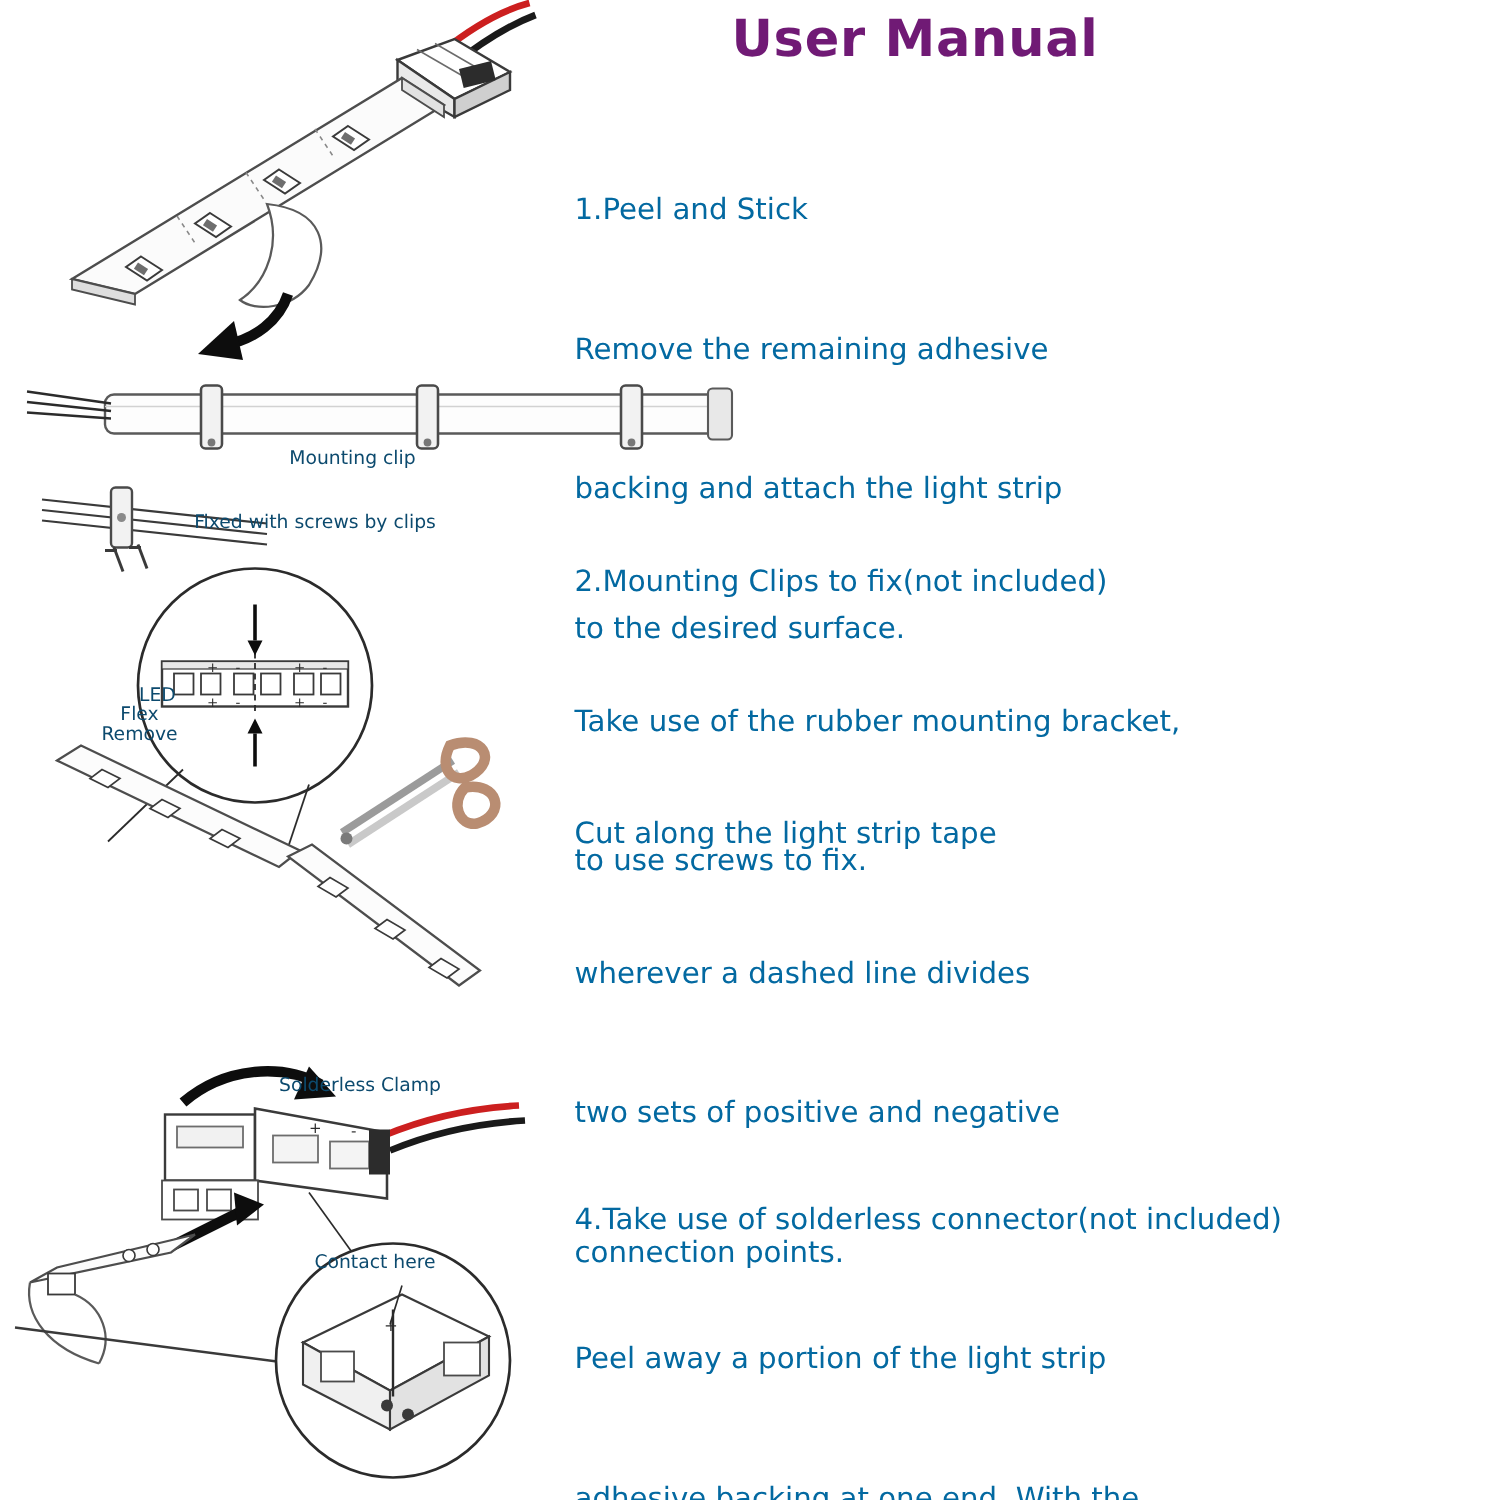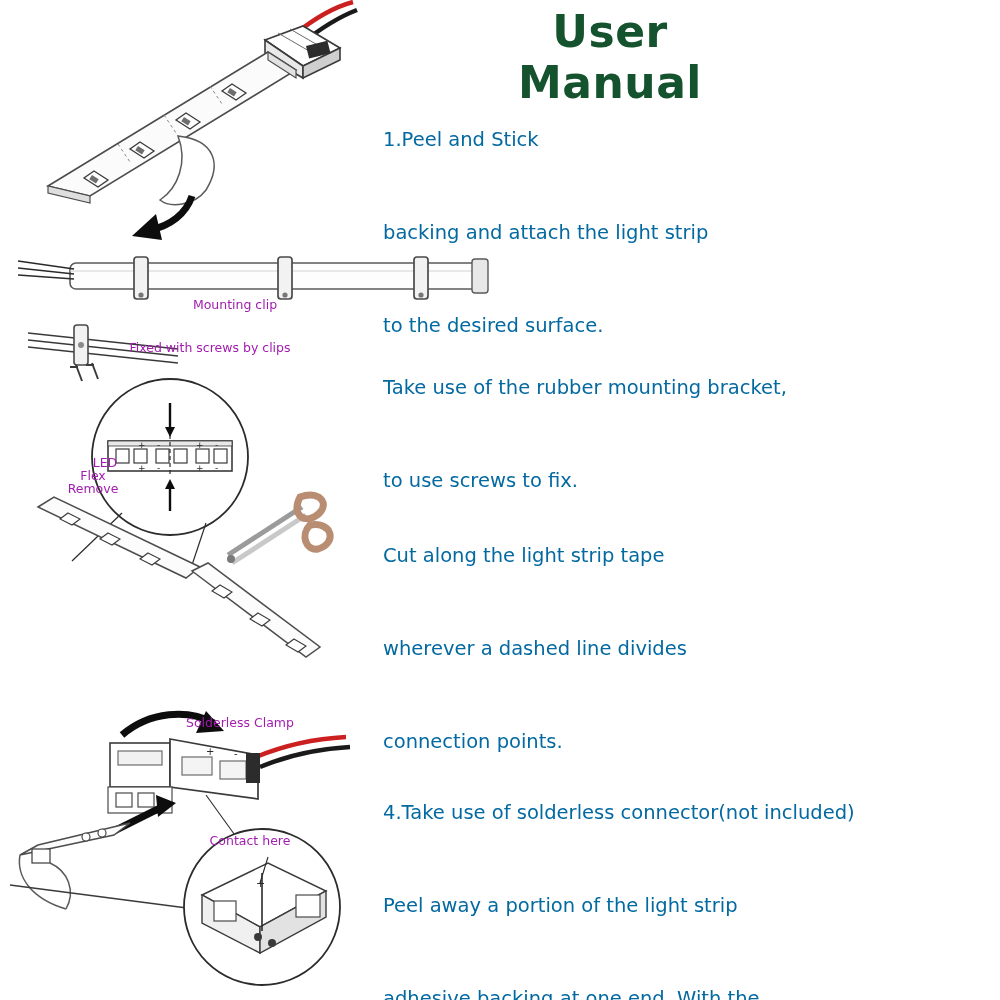--- a/index.html
+++ b/index.html
@@ -20,23 +20,23 @@
     width: 1000px;
     height: 1000px;
   }
   
   .title {
     position: absolute;
     left: 470px;
     top: 6px;
     width: 280px;
     text-align: center;
-    font-size: 44px;
+    font-size: 34px;
     font-weight: bold;
-    color: #14532d;
+    color: #701a75;
     letter-spacing: 0.5px;
   }
   
   .step {
     position: absolute;
     font-size: 19.5px;
     line-height: 31px;
     color: #0369a1;
     white-space: pre;
   }
@@ -48,21 +48,21 @@
   #step3 { left: 383px; top: 478px; }
   #step4 { left: 383px; top: 735px; }
 
   
   .fig {
     position: absolute;
   }
   .figlabel {
     position: absolute;
     font-size: 12.5px;
-    color: #a21caf;
+    color: #0c4a6e;
     white-space: pre;
     text-align: center;
   }
   svg { display: block; overflow: visible; }
 </style>
 </head>
 <body>
 
 <div class="page">
 
@@ -288,32 +288,35 @@
         <circle cx="262" cy="248" r="4" fill="#3a3a3a"></circle>
       </g>
       <line x1="258" y1="162" x2="250" y2="188" stroke="#2b2b2b" stroke-width="1.1"></line>
     </svg>
     <div class="figlabel" style="left:150px; top:20px; width:160px;">Solderless Clamp</div>
     <div class="figlabel" style="left:180px; top:138px; width:120px;">Contact here</div>
   </div>
 
   <div class="step" id="step1">
     <span class="hd">1.Peel and Stick</span>
+    <span class="ln">Remove the remaining adhesive</span>
     <span class="ln">backing and attach the light strip</span>
     <span class="ln">to the desired surface.</span>
   </div>
 
   <div class="step" id="step2">
+    <span class="hd">2.Mounting Clips to fix(not included)</span>
     <span class="ln">Take use of the rubber mounting bracket,</span>
     <span class="ln">to use screws to fix.</span>
   </div>
 
   <div class="step" id="step3">
     <span class="ln">Cut along the light strip tape</span>
     <span class="ln">wherever a dashed line divides</span>
+    <span class="ln">two sets of positive and negative</span>
     <span class="ln">connection points.</span>
   </div>
 
   <div class="step" id="step4">
     <span class="hd">4.Take use of solderless connector(not included)</span>
     <span class="ln">Peel away a portion of the light strip</span>
     <span class="ln">adhesive backing at one end. With the</span>
     
     
     

